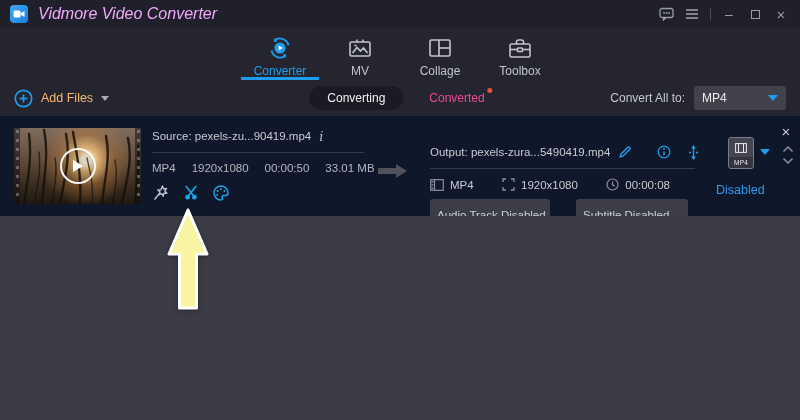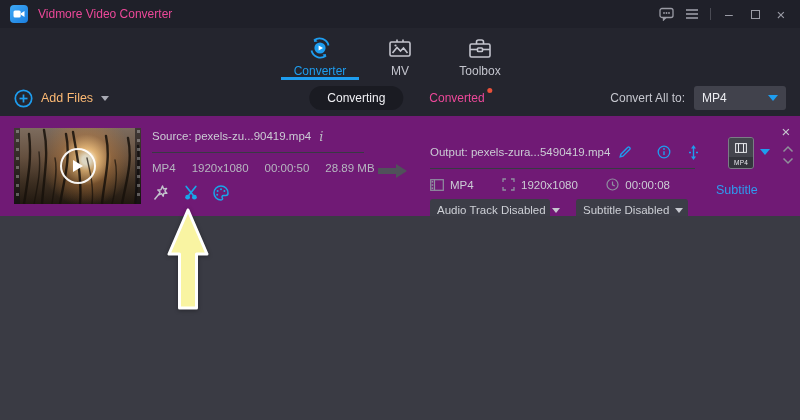--- a/index.html
+++ b/index.html
@@ -4,21 +4,21 @@
 <style>
   * { margin:0; padding:0; box-sizing:border-box; }
   html,body { width:800px; height:420px; overflow:hidden; }
   body { font-family:"Liberation Sans", sans-serif; background:#3a3b44; position:relative; }
 
   
   .titlebar { position:absolute; top:0; left:0; width:800px; height:28px;
     background:#1f2029; display:flex; align-items:center; padding:0 6px; }
   .app-icon { width:18px; height:18px; border-radius:4px; margin-left:4px;
     background:linear-gradient(135deg,#3fa9f5,#1b7fe0); display:flex; align-items:center; justify-content:center; }
-  .app-title { margin-left:10px; font-size:12px; color:#ec4899; }
+  .app-title { margin-left:10px; font-size:16px; color:#f0abfc;font-style:italic; }
   .tb-spacer { flex:1; }
   .tb-btn { width:26px; height:28px; display:flex; align-items:center; justify-content:center;
     color:#9a9ba5; cursor:pointer; }
   .tb-divider { width:1px; height:12px; background:#4a4b54; margin:0 5px; }
   .min-glyph { font-size:14px; line-height:10px; color:#9a9ba5; }
   .max-box { width:9px; height:9px; border:1.3px solid #9a9ba5; }
   .close-glyph { font-size:15px; color:#9a9ba5; }
 
   
   .navbar { position:absolute; top:28px; left:0; width:800px; height:52px;
@@ -41,21 +41,21 @@
   .converted { font-size:12px; color:#ec4899; position:relative; cursor:pointer; padding-right:6px;text-align:center; }
   .converted::after { content:""; position:absolute; top:-3px; right:-2px; width:5px; height:5px; border-radius:50%; background:#e8503a; }
   .convert-all { margin-left:auto; display:flex; align-items:center; gap:9px; }
   .convert-all-label { font-size:12px; color:#c6c7cf; }
   .convert-select { width:92px; height:24px; background:#41424c; border-radius:3px; display:flex;
     align-items:center; padding:0 8px; cursor:pointer; }
   .convert-select .val { font-size:12px; color:#ecedf1; flex:1; }
   .caret-blue { width:0; height:0; border-left:5px solid transparent; border-right:5px solid transparent; border-top:6px solid #1e9def; }
 
   
-  .file-row { position:absolute; top:116px; left:0; width:800px; height:100px; background:#701a75; }
+  .file-row { position:absolute; top:116px; left:0; width:800px; height:100px; background:#0f172a; }
 
   .thumb { position:absolute; left:14px; top:12px; width:127px; height:76px; overflow:hidden;
     background:
       radial-gradient(circle at 57% 42%, rgba(255,248,225,.95) 0 5%, rgba(255,203,130,.8) 13%, rgba(200,130,62,.4) 30%, rgba(90,60,30,0) 55%),
       linear-gradient(180deg,#7d6c5e 0%, #65503f 38%, #3c2e21 72%, #201810 100%);
     cursor:pointer; }
   .film-edge { position:absolute; top:0; width:6px; height:76px; background:rgba(14,15,20,.55); }
   .film-edge.l { left:0; } .film-edge.r { right:0; }
   .film-edge::before { content:""; position:absolute; left:1.5px; top:2px; width:3px; height:72px;
     background:repeating-linear-gradient(180deg, rgba(255,255,255,.30) 0 3px, transparent 3px 9px); }
@@ -74,21 +74,21 @@
   .meta-item { font-size:11.5px; color:#b6b7c0; white-space:nowrap; }
   .meta-sep { width:1px; height:10px; background:#45464f; }
   .tool-icons { margin-top:10px; display:flex; align-items:center; gap:12px; }
   .tool-icons span { cursor:pointer; display:flex; }
 
   .out-head-icons { display:flex; align-items:center; gap:16px; margin-left:auto; }
   .out-meta { margin-top:9px; display:flex; align-items:center; justify-content:space-between; width:240px; }
   .out-meta-group { display:flex; align-items:center; gap:6px; }
   .out-col .row-line1 { width:270px; }
   .dd-line { margin-top:8px; display:flex; gap:10px; }
-  .dropdown { height:22px; background:#3c3d47; border-radius:3px; display:flex; align-items:center;
+  .dropdown { height:22px; background:#3c3d47; border-radius:3px; display:flex; align-items:flex-end;
     padding:0 7px; cursor:pointer; }
   .dropdown .dd-val { font-size:11.5px; color:#ced0d6; flex:1; white-space:nowrap; }
   .dd-caret { width:0; height:0; border-left:4.5px solid transparent; border-right:4.5px solid transparent; border-top:5px solid #c6c7cf; margin-left:6px; }
   .dd-audio { width:120px; } .dd-subtitle { width:112px;margin-left:16px; }
 
   .transfer-arrow { position:absolute; left:378px; top:47px; }
 
   .format-chip { position:absolute; left:728px; top:21px; width:26px; height:32px; border-radius:3px;
     background:#565760; border:1px solid #7b7c86; overflow:hidden; cursor:pointer;
     display:flex; flex-direction:column; align-items:center; }
@@ -172,20 +172,32 @@
           <g stroke="#c3c4cd" stroke-width="1.6" fill="none">
             <line x1="9" y1="5" x2="9" y2="2.5"></line>
             <line x1="15" y1="5" x2="15" y2="2.5"></line>
             <rect x="2" y="5" width="20" height="14" rx="1.5"></rect>
             <path d="M4.5 16 L9 10.5 L12.5 14 L15.5 11 L19.5 16"></path>
           </g>
           <circle cx="7.5" cy="8.5" r="1.1" fill="#c3c4cd"></circle>
         </svg>
     </span>
     <span class="tab-label">MV</span>
+  </div>
+  <div class="tab">
+    <span class="tab-icon">
+      <svg width="24" height="20" viewBox="0 0 24 20">
+          <g stroke="#c3c4cd" stroke-width="1.6" fill="none">
+            <rect x="2" y="2" width="20" height="16" rx="1.5"></rect>
+            <line x1="11" y1="2" x2="11" y2="18"></line>
+            <line x1="11" y1="10" x2="22" y2="10"></line>
+          </g>
+        </svg>
+    </span>
+    <span class="tab-label">Collage</span>
   </div>
   <div class="tab">
     <span class="tab-icon">
       <svg width="24" height="22" viewBox="0 0 24 22">
           <g stroke="#c3c4cd" stroke-width="1.6" fill="none">
             <path d="M8.5 7 V5 a2 2 0 0 1 2 -2 h3 a2 2 0 0 1 2 2 v2"></path>
             <rect x="2" y="7" width="20" height="13" rx="1.5"></rect>
             <line x1="2" y1="12.5" x2="9.5" y2="12.5"></line>
             <line x1="14.5" y1="12.5" x2="22" y2="12.5"></line>
             <rect x="9.5" y="11" width="5" height="3.5" rx="0.8"></rect>
@@ -254,21 +266,21 @@
       <span class="info-italic">i</span>
     </div>
     <div class="row-divider"></div>
     <div class="meta-line">
       <span class="meta-item">MP4</span>
       <span class="meta-sep"></span>
       <span class="meta-item">1920x1080</span>
       <span class="meta-sep"></span>
       <span class="meta-item">00:00:50</span>
       <span class="meta-sep"></span>
-      <span class="meta-item">28.89 MB</span>
+      <span class="meta-item">33.01 MB</span>
     </div>
     <div class="tool-icons">
       <span>
         <svg width="18" height="18" viewBox="0 0 18 18">
             <g stroke="#c3c4cd" stroke-width="1.4" fill="none" stroke-linejoin="round">
               <path d="M10.5 2 L11.6 4.9 L14.6 4.4 L12.8 6.9 L14.9 9.2 L11.9 9.2 L11.2 12.2 L9.6 9.6 L6.8 10.8 L8.1 8 L5.8 6 L8.9 5.8 Z"></path>
               <line x1="7.2" y1="9.8" x2="2.5" y2="15.5"></line>
             </g>
           </svg>
       </span>
@@ -390,20 +402,20 @@
   <span class="chev up">
     <svg width="12" height="8" viewBox="0 0 12 8">
         <polyline points="1.5,6.5 6,2 10.5,6.5" fill="none" stroke="#8f909a" stroke-width="1.5"></polyline>
       </svg>
   </span>
   <span class="chev dn">
     <svg width="12" height="8" viewBox="0 0 12 8">
         <polyline points="1.5,1.5 6,6 10.5,1.5" fill="none" stroke="#8f909a" stroke-width="1.5"></polyline>
       </svg>
   </span>
-  <div class="status-success">Subtitle</div>
+  <div class="status-success">Disabled</div>
 </div>
 
 <div class="main-area"></div>
 
 <svg class="annot-arrow" width="58" height="110" viewBox="0 0 58 110">
   <polygon points="28,6 9,50 19.5,50 19.5,104 36.5,104 36.5,50 47,50" fill="#f9f4a2" stroke="#ffffff" stroke-width="3" stroke-linejoin="round"></polygon>
 </svg>
 
 </body></html>

